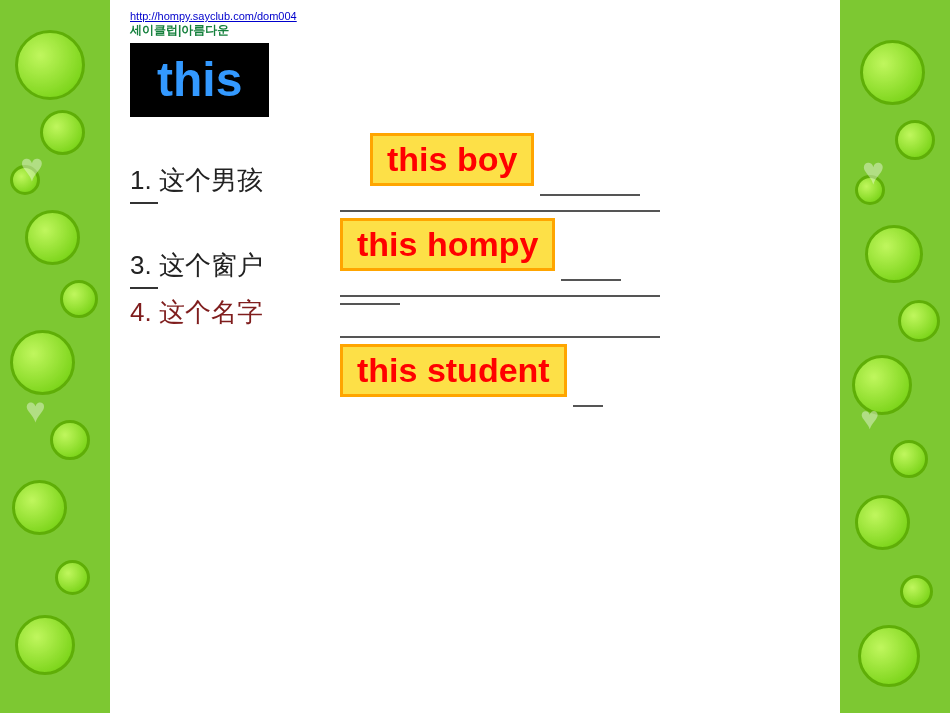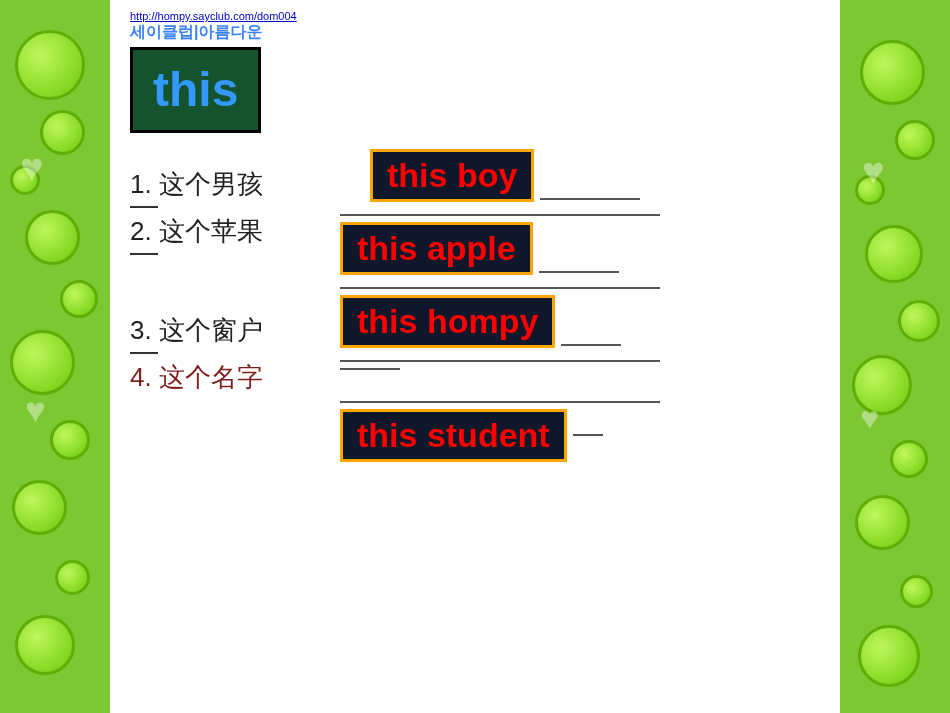--- a/index.html
+++ b/index.html
@@ -46,57 +46,57 @@
     }
 
     
     .top-bar {
       font-size: 11px;
       color: #0000cc;
       text-decoration: underline;
       margin-bottom: 0;
     }
     .site-label {
-      color: #3b82f6;
-      font-size: 16px;
+      color: #15803d;
+      font-size: 12px;
       font-weight: bold;
       margin-bottom: 4px;
     }
 
     
     .header-row {
       display: flex;
       align-items: center;
       gap: 16px;
       margin-bottom: 16px;
     }
     .this-box {
-      border: 3px solid #000000;
-      padding: 16px 20px;
+      border: 7px solid #000000;
+      padding: 6px 20px;
       font-size: 48px;
       font-weight: bold;
       color: #3399ff;
-      background: #14532d;
+      background: #000000;
       line-height: 1;
     }
     .zhege {
       font-size: 52px;
       color: #222;
       font-weight: normal;
     }
 
     .answer-box {
       border: 3px solid orange;
       padding: 4px 14px;
       display: inline-block;
       font-size: 34px;
       font-weight: bold;
       color: red;
-      background: #0f172a;
-      margin-bottom: 6px;
+      background: #fde047;
+      margin-bottom: 18px;
       align-self: flex-start;
     }
 
   </style>
 </head>
 <body>
 
 <div class="side-left">
 
   <div class="bubble" style="width:70px;height:70px;left:15px;top:30px;"></div>
@@ -146,35 +146,20 @@
       <div style="border-bottom:2px solid #333; width:28px; margin-top:4px;"></div>
     </div>
     <div style="flex:1; display:flex; flex-direction:column;">
       <div style="display:flex; align-items:flex-end; gap:6px;">
         <div class="answer-box">this boy</div>
         <div style="border-bottom:2px solid #555; width:100px; margin-bottom:8px;"></div>
       </div>
     </div>
   </div>
 
-  <div style="display:flex; align-items:flex-start; margin-bottom:6px;">
-    <div style="width:210px; flex-shrink:0;">
-      <div style="font-size:26px; color:#222;">
-        <span>2. </span><span>这个苹果</span>
-      </div>
-      <div style="border-bottom:2px solid #333; width:28px; margin-top:4px;"></div>
-    </div>
-    <div style="flex:1; display:flex; flex-direction:column;">
-      <div style="border-bottom:2px solid #555; width:320px; height:2px; margin-bottom:6px;"></div>
-      <div style="display:flex; align-items:flex-end; gap:6px;">
-        <div class="answer-box">this apple</div>
-        <div style="border-bottom:2px solid #555; width:80px; margin-bottom:8px;"></div>
-      </div>
-    </div>
-  </div>
 
   <div style="display:flex; align-items:flex-end; margin-bottom:6px;">
     <div style="width:210px; flex-shrink:0;">
       <div style="font-size:26px; color:#222;">
         <span>3. </span><span>这个窗户</span>
       </div>
       <div style="border-bottom:2px solid #333; width:28px; margin-top:4px;"></div>
     </div>
     <div style="flex:1; display:flex; flex-direction:column;">
       <div style="border-bottom:2px solid #555; width:320px; height:2px; margin-bottom:6px;"></div>
@@ -195,18 +180,18 @@
       <div style="border-bottom:2px solid #555; width:320px; height:2px; margin-bottom:6px;"></div>
       <div style="display:flex; align-items:flex-end; gap:6px;">
         <div style="border-bottom:2px solid #555; width:60px; margin-bottom:8px;"></div>
       </div>
     </div>
   </div>
 
   <div style="display:flex; align-items:flex-start; padding-left:210px;">
     <div style="border-bottom:2px solid #555; width:320px; height:2px; margin-bottom:6px;"></div>
   </div>
-  <div style="display:flex; align-items:center; padding-left:210px; gap:6px;">
+  <div style="display:flex; align-items:flex-end; padding-left:210px; gap:6px;">
     <div class="answer-box">this student</div>
     <div style="border-bottom:2px solid #555; width:30px; margin-bottom:8px;"></div>
   </div>
 
 </div>
 
 </body></html>

